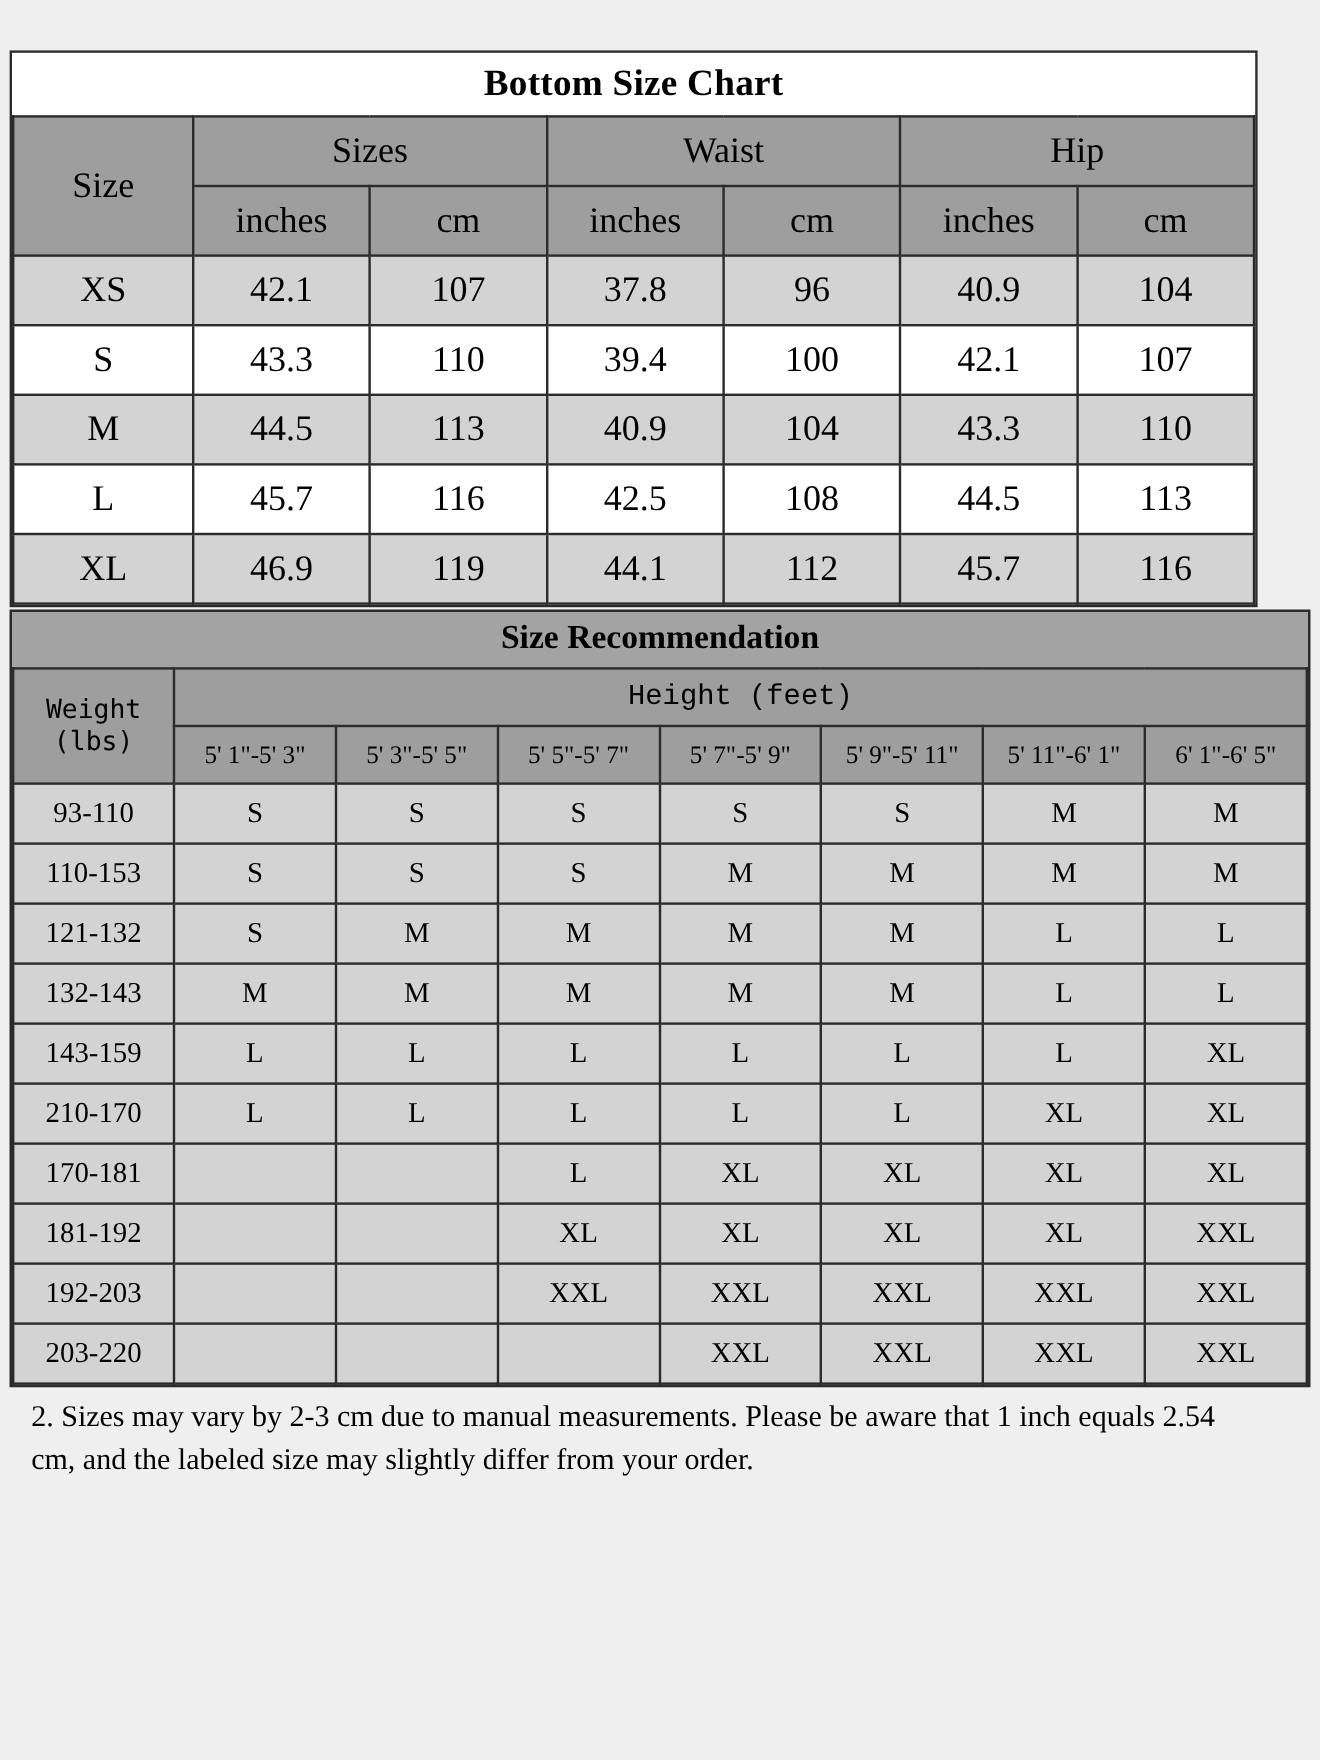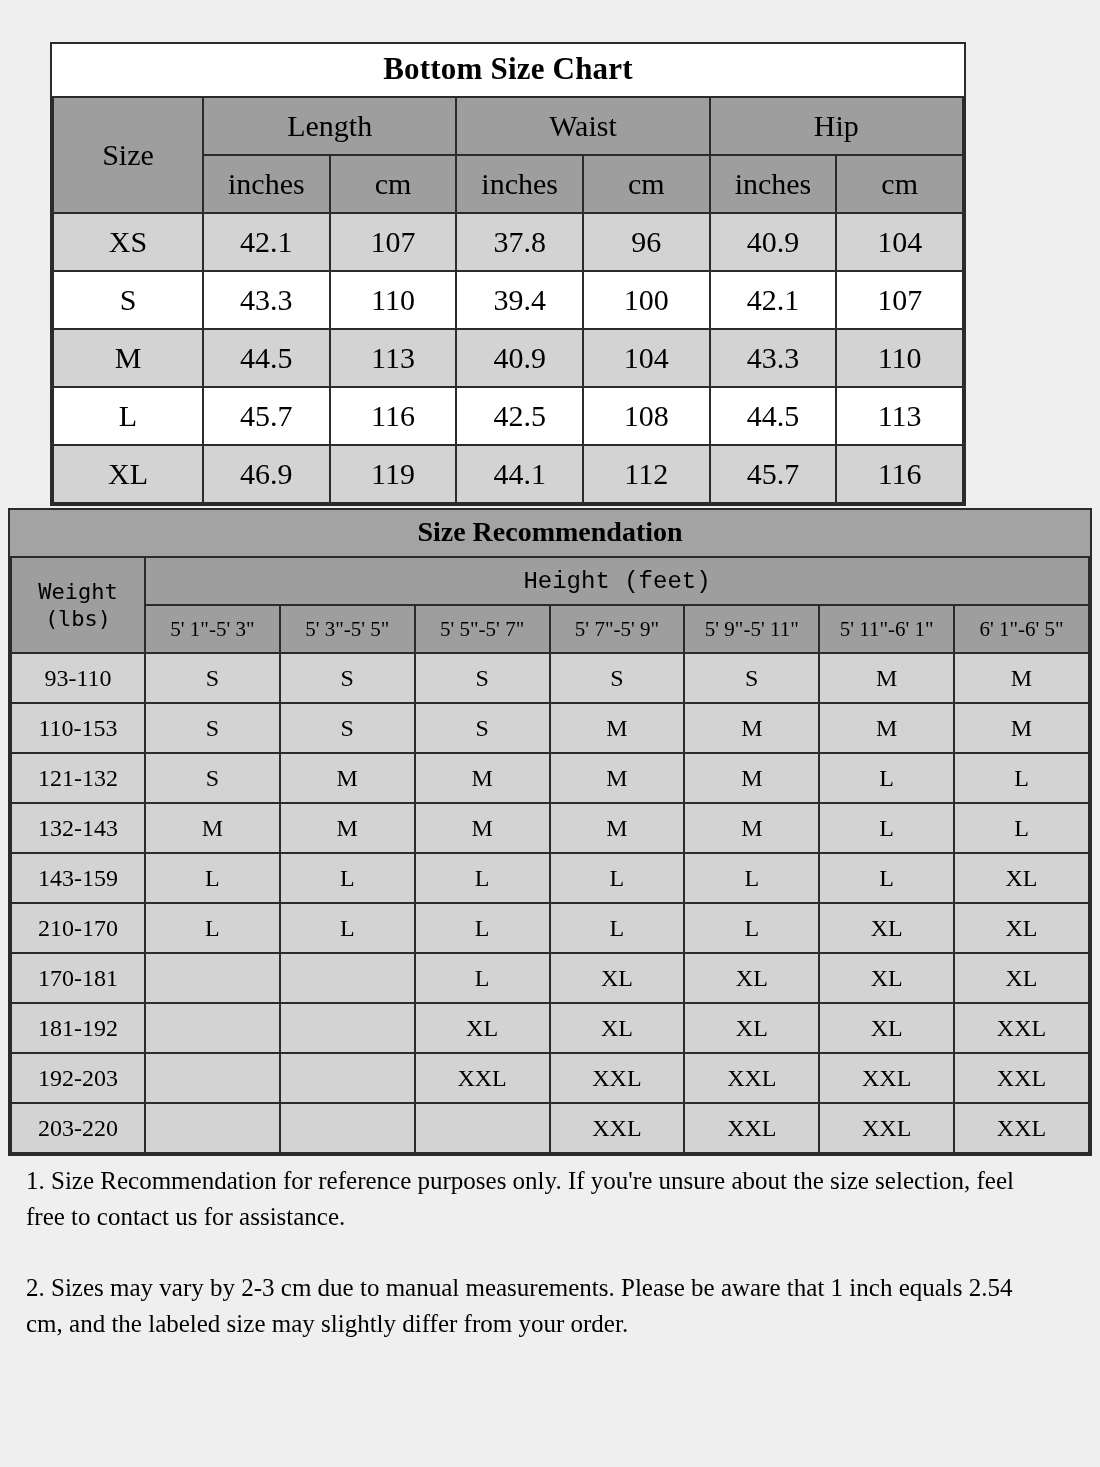--- a/index.html
+++ b/index.html
@@ -20,25 +20,24 @@
     height: 1467px;
     position: relative;
     box-sizing: border-box;
   }
 
   
   .chart-block {
     position: absolute;
     left: 8px;
     top: 42px;
-    width: 916px;
+    width: 1040px;
     background: #ffffff;
     border: 2px solid #2b2b2b;
     box-sizing: border-box;
-    margin-left: 42px;
   }
   .chart-title {
     text-align: center;
     font-weight: bold;
     font-size: 31px;
     padding: 7px 0 9px 0;
     letter-spacing: 0.2px;
   }
   table.size-chart {
     border-collapse: collapse;
@@ -152,21 +151,21 @@
 <body>
 
 <div class="page">
 
   <div class="chart-block">
     <div class="chart-title">Bottom Size Chart</div>
     <table class="size-chart">
       <thead>
         <tr>
           <th class="sz-size-col sz-head-tall" rowspan="2">Size</th>
-          <th colspan="2">Length</th>
+          <th colspan="2">Sizes</th>
           <th colspan="2">Waist</th>
           <th colspan="2">Hip</th>
         </tr>
         <tr>
           <th>inches</th>
           <th>cm</th>
           <th>inches</th>
           <th>cm</th>
           <th>inches</th>
           <th>cm</th>
@@ -342,17 +341,16 @@
           <td>XXL</td>
           <td>XXL</td>
           <td>XXL</td>
           <td>XXL</td>
         </tr>
       </tbody>
     </table>
   </div>
 
   <div class="note-block">
-    <div class="note-para">1. Size Recommendation for reference purposes only. If you're unsure about the size selection, feel free to contact us for assistance.</div>
     <div class="note-para">2. Sizes may vary by 2-3 cm due to manual measurements. Please be aware that 1 inch equals 2.54 cm, and the labeled size may slightly differ from your order.</div>
   </div>
 
 </div>
 
 </body></html>

